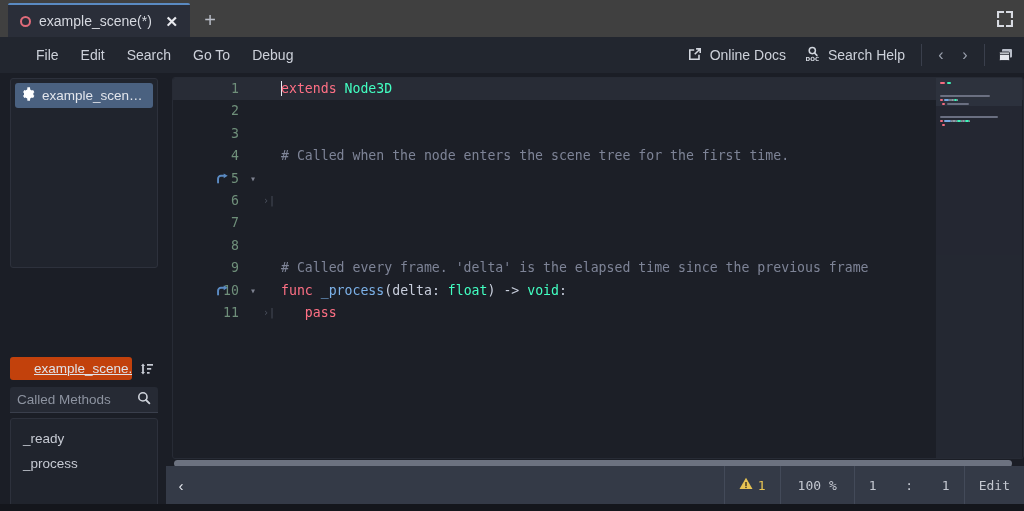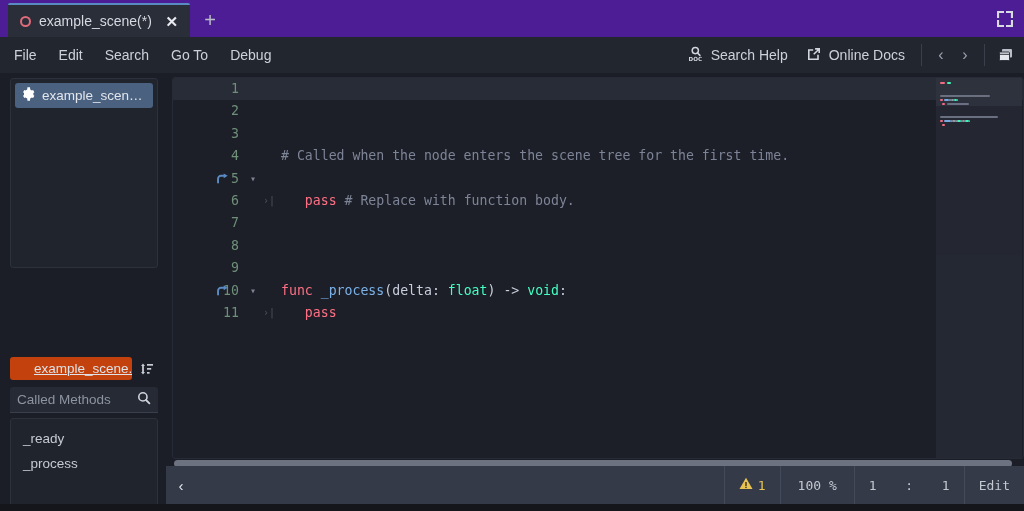--- a/index.html
+++ b/index.html
@@ -9,21 +9,21 @@
     font-family:"Liberation Sans", sans-serif;
     font-size:13px;
     color:#c8cbd4;
     -webkit-font-smoothing:antialiased;
   }
   #app { position:relative; width:1024px; height:511px; background:#1b1e26; }
 
   
   .tabbar {
     position:absolute; left:0; top:0; width:1024px; height:37px;
-    background:#4c1d95;
+    background:#404040;
   }
   .tab {
     position:absolute; left:8px; top:3px; height:34px;
     background:#2a2e39;
     border-top:2px solid #5a8ac2;
     display:flex; align-items:center;
     padding:0 10px 0 12px;
     border-radius:2px 2px 0 0;
   }
   .tab-dot {
@@ -48,21 +48,21 @@
   
   .menubar {
     position:absolute; left:0; top:37px; width:1024px; height:36px;
     background:#22262f;
     display:flex; align-items:center;
   }
   .menu-item {
     padding:4px 10px; font-size:14px; color:#cdd1da; white-space:nowrap;
     border-radius:3px;
   }
-  .menubar .left { display:flex; align-items:center; padding-left:4px; gap:2px; }
+  .menubar .left { display:flex; align-items:center; padding-left:26px; gap:2px; }
   .menubar .right {
     position:absolute; right:6px; top:0; height:36px;
     display:flex; align-items:center; gap:0px;
   }
   .tb-btn {
     display:flex; align-items:center; gap:7px;
     padding:4px 9px; font-size:14px; color:#cdd1da; white-space:nowrap;
     border-radius:3px;
   }
   .tb-sep {
@@ -234,36 +234,36 @@
     <div class="left">
       <div class="menu-item">File</div>
       <div class="menu-item">Edit</div>
       <div class="menu-item">Search</div>
       <div class="menu-item">Go To</div>
       <div class="menu-item">Debug</div>
     </div>
     <div class="right">
       <div class="tb-btn">
         <span>
+          <svg width="16" height="16" viewBox="0 0 16 16">
+            <path d="M2 3.2h5.2v1.6H3.6v7.6h7.6V8.8h1.6V14H2z" fill="#d2d6de"></path>
+            <path d="M9.1 2H14v4.9h-1.6V4.75L8.3 8.85 7.2 7.75l4.1-4.1H9.1z" fill="#d2d6de"></path>
+          </svg>
+        </span>
+        <span>Online Docs</span>
+      </div>
+      <div class="tb-btn">
+        <span>
           <svg width="17" height="17" viewBox="0 0 17 17">
             <circle cx="8.3" cy="5.6" r="3.1" fill="none" stroke="#d2d6de" stroke-width="1.5"></circle>
             <path d="M10.6 8l2.3 2.4" stroke="#d2d6de" stroke-width="1.6" fill="none" stroke-linecap="round"></path>
             <text x="8.3" y="15.6" font-size="5.6" font-family="DejaVu Sans, sans-serif" font-weight="bold" fill="#d2d6de" text-anchor="middle">DOC</text>
           </svg>
         </span>
         <span>Search Help</span>
-      </div>
-      <div class="tb-btn">
-        <span>
-          <svg width="16" height="16" viewBox="0 0 16 16">
-            <path d="M2 3.2h5.2v1.6H3.6v7.6h7.6V8.8h1.6V14H2z" fill="#d2d6de"></path>
-            <path d="M9.1 2H14v4.9h-1.6V4.75L8.3 8.85 7.2 7.75l4.1-4.1H9.1z" fill="#d2d6de"></path>
-          </svg>
-        </span>
-        <span>Online Docs</span>
       </div>
       <div class="tb-sep"></div>
       <div class="arrow-btn">‹</div>
       <div class="arrow-btn">›</div>
       <div class="tb-sep"></div>
       <div class="panel-btn">
         <svg width="19" height="19" viewBox="0 0 19 19">
           <rect x="6" y="3" width="10" height="8.5" rx="1" fill="#b9bec9"></rect>
           <rect x="3.5" y="6" width="10" height="8.5" rx="1" fill="#e3e6ec" stroke="#30343d" stroke-width="1"></rect>
           <path d="M4 8.3h9" stroke="#30343d" stroke-width="1"></path>
@@ -311,32 +311,32 @@
       <div class="methods-list">
         <div class="method-item">_ready</div>
         <div class="method-item">_process</div>
       </div>
     </div>
   </div>
 
   <div class="editor-wrap">
     <div class="editor">
       <div class="code-area" id="code">
-          <div class="line cur"><span class="lnum">1</span><span class="fold"></span><span class="tabmark"></span></div>
+          <div class="line cur"><span class="lnum">1</span><span class="fold"></span><span class="tabmark"></span><span class="ctext"><span class="caret"></span><span class="kw">extends</span><span class="pl"> </span><span class="type">Node3D</span></span></div>
           <div class="line"><span class="lnum">2</span><span class="fold"></span><span class="tabmark"></span><span class="ctext"></span></div>
           <div class="line"><span class="lnum">3</span><span class="fold"></span><span class="tabmark"></span><span class="ctext"></span></div>
           <div class="line"><span class="lnum">4</span><span class="fold"></span><span class="tabmark"></span><span class="ctext"><span class="cmt"># Called when the node enters the scene tree for the first time.</span></span></div>
           <div class="line"><span class="gut-icon"><svg width="13" height="13" viewBox="0 0 14 14">
                 <path d="M2.2 11.4V7.2c0-1.7 1.4-3.1 3.1-3.1h4.3" fill="none" stroke="#5a8ac2" stroke-width="2.1" stroke-linecap="round"></path>
                 <path d="M8.3 1.6L12.6 4.1 8.3 6.6z" fill="#5a8ac2"></path>
               </svg></span><span class="lnum">5</span><span class="fold">▾</span><span class="tabmark"></span></div>
-          <div class="line"><span class="lnum">6</span><span class="fold"></span><span class="tabmark">›|</span><span class="ctext"><span class="pl">   </span><span class="kw">pass</span><span class="pl"> </span><span class="cmt"># Replace with function body.</span></span></div>
+          <div class="line"><span class="lnum">6</span><span class="fold"></span><span class="tabmark">›|</span></div>
           <div class="line"><span class="lnum">7</span><span class="fold"></span><span class="tabmark"></span><span class="ctext"></span></div>
           <div class="line"><span class="lnum">8</span><span class="fold"></span><span class="tabmark"></span><span class="ctext"></span></div>
-          <div class="line"><span class="lnum">9</span><span class="fold"></span><span class="tabmark"></span></div>
+          <div class="line"><span class="lnum">9</span><span class="fold"></span><span class="tabmark"></span><span class="ctext"><span class="cmt"># Called every frame. 'delta' is the elapsed time since the previous frame</span></span></div>
           <div class="line"><span class="gut-icon"><svg width="13" height="13" viewBox="0 0 14 14">
                 <path d="M2.2 11.4V7.2c0-1.7 1.4-3.1 3.1-3.1h4.3" fill="none" stroke="#5a8ac2" stroke-width="2.1" stroke-linecap="round"></path>
                 <path d="M8.3 1.6L12.6 4.1 8.3 6.6z" fill="#5a8ac2"></path>
               </svg></span><span class="lnum">10</span><span class="fold">▾</span><span class="tabmark"></span><span class="ctext"><span class="kw">func</span><span class="pl"> </span><span class="fn">_process</span><span class="pl">(</span><span class="pl">delta</span><span class="pl">: </span><span class="bi">float</span><span class="pl">)</span><span class="pl"> -&gt; </span><span class="bi">void</span><span class="pl">:</span></span></div>
           <div class="line"><span class="lnum">11</span><span class="fold"></span><span class="tabmark">›|</span><span class="ctext"><span class="pl">   </span><span class="kw">pass</span></span></div>
         </div>
       <div class="minimap" id="minimap">
         <div class="mm-view"></div>
       <div class="mm-line" style="left: 4px; top: 4px; width: 5.46px; background: rgb(255, 112, 133);"></div>
           <div class="mm-line" style="left: 10.66px; top: 4px; width: 4.68px; background: rgb(66, 255, 194);"></div>

